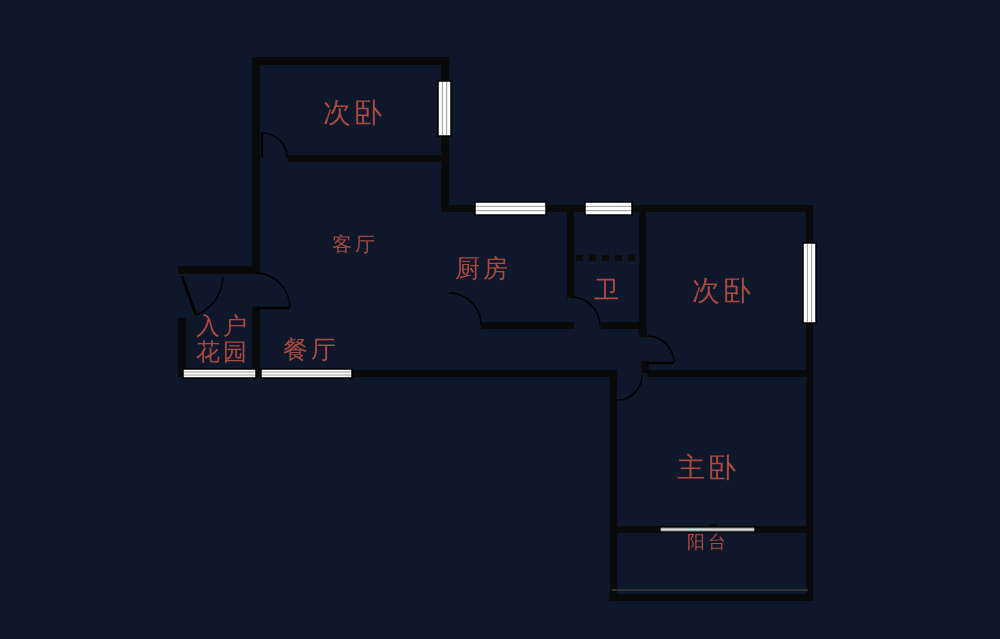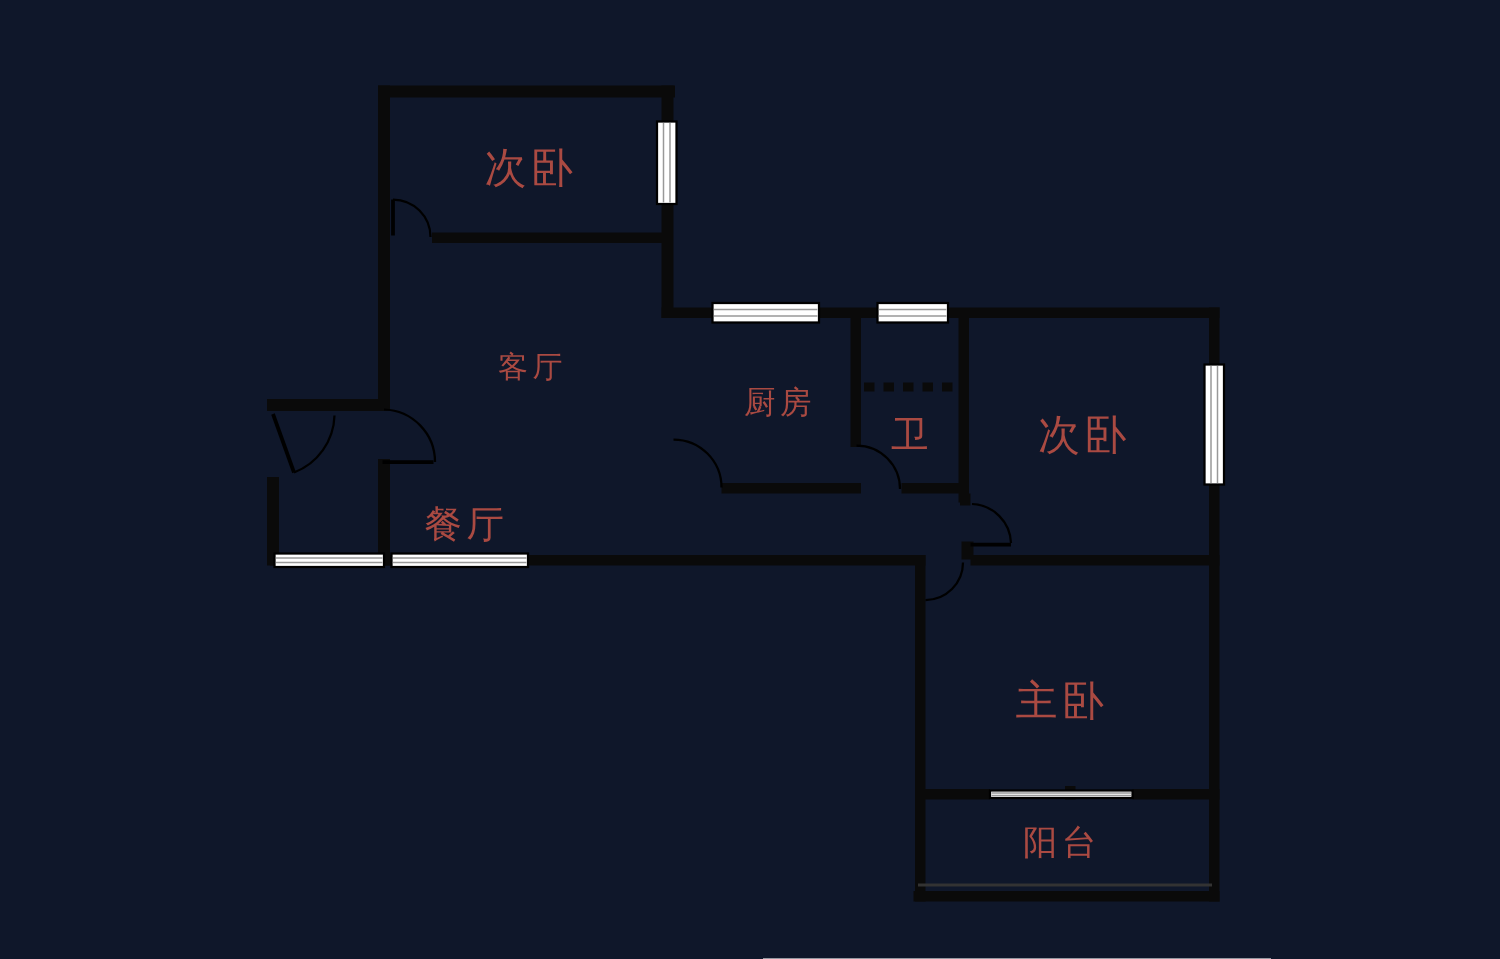--- a/index.html
+++ b/index.html
@@ -75,19 +75,21 @@
       <path d="M571,297 A29,29 0 0 1 600,326" fill="none" stroke="#000000" stroke-width="1.5"></path>
       <path d="M648,336 A27,27 0 0 1 674,362" fill="none" stroke="#000000" stroke-width="1.5"></path>
       <line x1="647" y1="363" x2="674" y2="363" stroke="#000000" stroke-width="2.5"></line>
       <path d="M642,375 A25,25 0 0 1 617,400" fill="none" stroke="#000000" stroke-width="1.5"></path>
       <line x1="576" y1="258" x2="638" y2="258" stroke="#0a0a0a" stroke-width="6" stroke-dasharray="7 6"></line>
       <line x1="612" y1="590" x2="808" y2="590" stroke="#333333" stroke-width="2"></line>
     </svg>
 
   <div class="label" style="left:354px;top:113px;font-size:28px">次卧</div>
   <div class="label" style="left:355px;top:244px;font-size:20px">客厅</div>
-  <div class="label" style="left:520px;top:269px;font-size:21px">厨房</div>
+  <div class="label" style="left:483px;top:269px;font-size:25px">厨房</div>
   <div class="label" style="left:608px;top:290px;font-size:25px">卫</div>
   <div class="label" style="left:723px;top:291px;font-size:28px">次卧</div>
+  <div class="label" style="left:223px;top:339px;font-size:24px">入户
+花园</div>
   <div class="label" style="left:311px;top:350px;font-size:25px">餐厅</div>
   <div class="label" style="left:708px;top:468px;font-size:28px">主卧</div>
-  <div class="label" style="left:708px;top:563px;font-size:23px">阳台</div>
+  <div class="label" style="left:708px;top:542px;font-size:18px">阳台</div>
 </div>
 
 </body></html>

